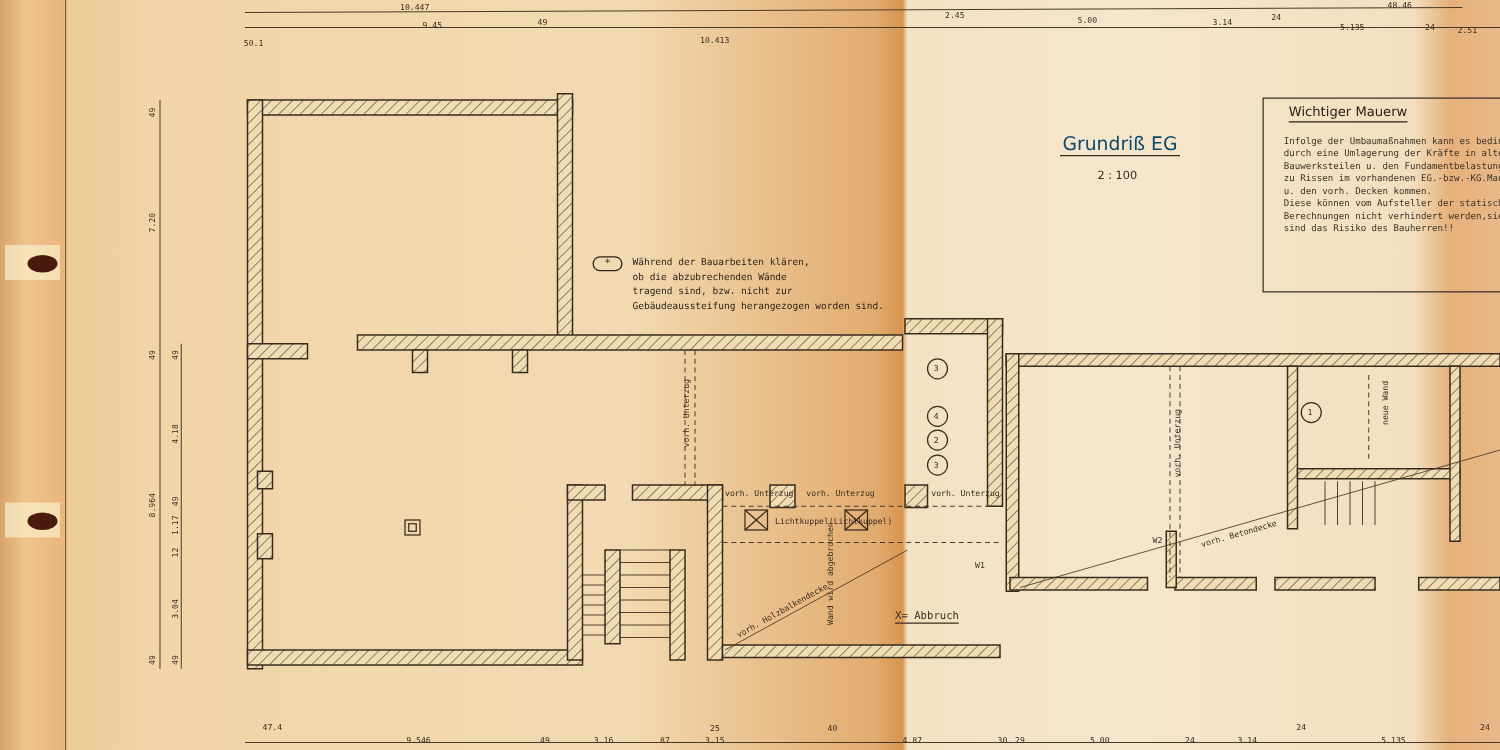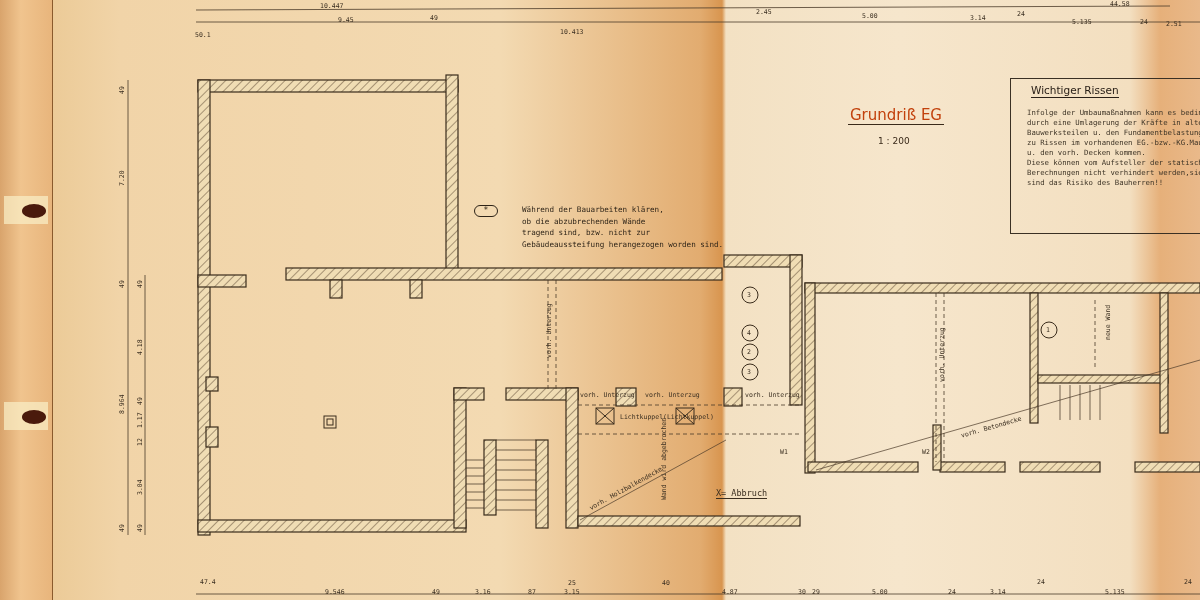--- a/index.html
+++ b/index.html
@@ -7,30 +7,30 @@
          background:#efd3a6; font-family:"DejaVu Sans Mono", monospace; }
   .paper { position:absolute; left:0; top:0; width:1200px; height:600px;
            background:
              linear-gradient(90deg, #e9bd85 0px, #f0c894 40px, #eccb98 55px, #f1d4a8 120px, #f3dab2 500px, #e2ac70 700px, #d8954f 722px, #f3e1c3 726px, #f6e6cc 900px, #f3dfc0 1130px, #e6b07a 1160px, #e9b98a 1200px);
   }
   .binding-strip { position:absolute; left:0; top:0; width:52px; height:600px;
            background:linear-gradient(90deg,#d9a46c,#f0c48e 40%,#e8b57c); border-right:1px solid #8a5a2c; }
   .punch-hole { position:absolute; left:22px; width:24px; height:14px; border-radius:50%; background:#4a1a0c; }
   .tape { position:absolute; left:4px; width:44px; height:28px; background:rgba(250,240,200,0.7); }
   svg.plan { position:absolute; left:0; top:0; }
-  .title { position:absolute; left:848px; top:106px; font-size:15px; color:#c2410c;
+  .title { position:absolute; left:848px; top:106px; font-size:15px; color:#0c4a6e;
            border-bottom:1.5px solid #3a2a1a; padding:0 2px; font-family:"DejaVu Sans", sans-serif; }
   .scale { position:absolute; left:878px; top:136px; font-size:9px; color:#3a2a1a; font-family:"DejaVu Sans", sans-serif; }
   .notice-box { position:absolute; left:1010px; top:78px; width:200px; height:154px; border:1px solid #3a3024; }
   .notice-title { position:absolute; left:20px; top:5px; font-size:10.5px; color:#2a2018;
            border-bottom:1.5px solid #2a2018; padding-bottom:1px; font-family:"DejaVu Sans", sans-serif; }
   .notice-text { position:absolute; left:16px; top:29px; font-size:7.3px; line-height:10px; color:#3e3426; white-space:pre; }
   .annotation-marker { position:absolute; left:474px; top:205px; width:22px; height:10px; border:1px solid #2e2418; border-radius:6px;
            font-size:8px; text-align:center; line-height:10px; color:#2e2418; }
-  .annotation-text { position:absolute; left:506px; top:204px; font-size:7.6px; line-height:11.5px; color:#2e2418; white-space:pre;margin-left:16px; }
+  .annotation-text { position:absolute; left:506px; top:204px; font-size:7.6px; line-height:11.5px; color:#2e2418; white-space:pre; }
   .label { position:absolute; font-size:6.5px; color:#3a2e20; white-space:nowrap; }
   .legend-x { position:absolute; left:716px; top:488px; font-size:8.5px; color:#3a2e20; border-bottom:1px solid #3a2e20; }
 </style>
 </head>
 <body>
 
 <div class="paper"></div>
 <div class="binding-strip"></div>
 <div class="tape" style="top:196px"></div>
 <div class="punch-hole" style="top:204px"></div>
@@ -143,24 +143,24 @@
   <g stroke="#4a3a28" stroke-width="0.8">
     <line x1="196" y1="10" x2="1170" y2="6"></line>
     <line x1="196" y1="22" x2="1200" y2="22"></line>
     <line x1="196" y1="594" x2="1200" y2="594"></line>
     <line x1="128" y1="80" x2="128" y2="535"></line>
     <line x1="145" y1="275" x2="145" y2="535"></line>
   </g>
 </svg>
 
 <div class="title">Grundriß EG</div>
-<div class="scale">1 : 200</div>
+<div class="scale">2 : 100</div>
 
 <div class="notice-box">
-  <div class="notice-title">Wichtiger Rissen</div>
+  <div class="notice-title">Wichtiger Mauerw</div>
   <div class="notice-text">Infolge der Umbaumaßnahmen kann es bedingt
 durch eine Umlagerung der Kräfte in alten
 Bauwerksteilen u. den Fundamentbelastungen
 zu Rissen im vorhandenen EG.-bzw.-KG.Mauerw.
 u. den vorh. Decken kommen.
 Diese können vom Aufsteller der statischen
 Berechnungen nicht verhindert werden,sie
 sind das Risiko des Bauherren!!</div>
 </div>
 
@@ -174,45 +174,45 @@
 <div class="label" style="left:645px;top:391px">vorh. Unterzug</div>
 <div class="label" style="left:745px;top:391px">vorh. Unterzug</div>
 <div class="label" style="left:620px;top:413px">Lichtkuppel(Lichtkuppel)</div>
 <div class="label" style="left:588px;top:505px;transform:rotate(-29deg);transform-origin:left top">vorh. Holzbalkendecke</div>
 <div class="label" style="left:960px;top:432px;transform:rotate(-16deg);transform-origin:left top">vorh. Betondecke</div>
 <div class="label" style="left:545px;top:358px;transform:rotate(-90deg);transform-origin:left top">vorh. Unterzug</div>
 <div class="label" style="left:938px;top:382px;transform:rotate(-90deg);transform-origin:left top">vorh. Unterzug</div>
 <div class="label" style="left:1104px;top:340px;transform:rotate(-90deg);transform-origin:left top">neue Wand</div>
 <div class="label" style="left:660px;top:500px;transform:rotate(-90deg);transform-origin:left top">Wand wird abgebrochen</div>
 <div class="label" style="left:780px;top:448px">W1</div>
-<div class="label" style="left:922px;top:448px">W2</div>
+<div class="label" style="left:922px;top:428px">W2</div>
 
 <div class="label" style="left:747px;top:291px">3</div>
 <div class="label" style="left:747px;top:329px">4</div>
 <div class="label" style="left:747px;top:348px">2</div>
 <div class="label" style="left:747px;top:368px">3</div>
 <div class="label" style="left:1046px;top:326px">1</div>
 
 <div class="legend-x">X= Abbruch</div>
 
 <div class="label" style="left:320px;top:2px">10.447</div>
-<div class="label" style="left:1110px;top:0px">44.58</div>
+<div class="label" style="left:1110px;top:0px">48.46</div>
 <div class="label" style="left:195px;top:31px">50.1</div>
 <div class="label" style="left:338px;top:16px">9.45</div>
 <div class="label" style="left:430px;top:14px">49</div>
 <div class="label" style="left:560px;top:28px">10.413</div>
 <div class="label" style="left:756px;top:8px">2.45</div>
 <div class="label" style="left:862px;top:12px">5.00</div>
 <div class="label" style="left:970px;top:14px">3.14</div>
 <div class="label" style="left:1017px;top:10px">24</div>
 <div class="label" style="left:1072px;top:18px">5.135</div>
 <div class="label" style="left:1140px;top:18px">24</div>
 <div class="label" style="left:1166px;top:20px">2.51</div>
 
-<div class="label" style="left:200px;top:578px">47.4</div>
+<div class="label" style="left:210px;top:578px">47.4</div>
 <div class="label" style="left:325px;top:588px">9.546</div>
 <div class="label" style="left:432px;top:588px">49</div>
 <div class="label" style="left:475px;top:588px">3.16</div>
 <div class="label" style="left:528px;top:588px">87</div>
 <div class="label" style="left:568px;top:579px">25</div>
 <div class="label" style="left:564px;top:588px">3.15</div>
 <div class="label" style="left:662px;top:579px">40</div>
 <div class="label" style="left:722px;top:588px">4.87</div>
 <div class="label" style="left:798px;top:588px">30</div>
 <div class="label" style="left:812px;top:588px">29</div>

